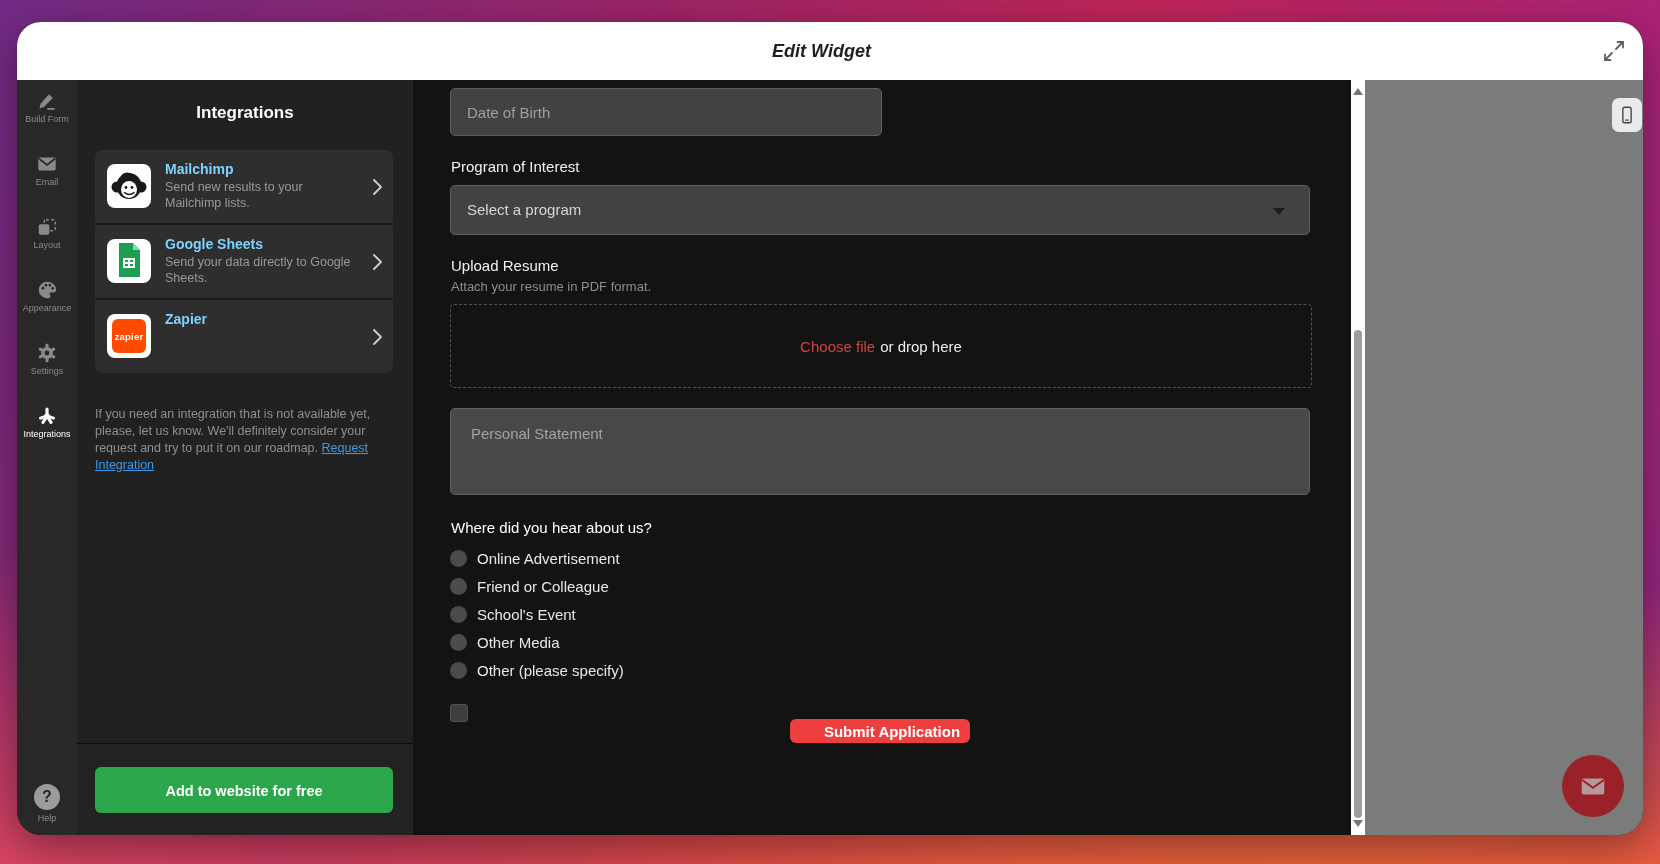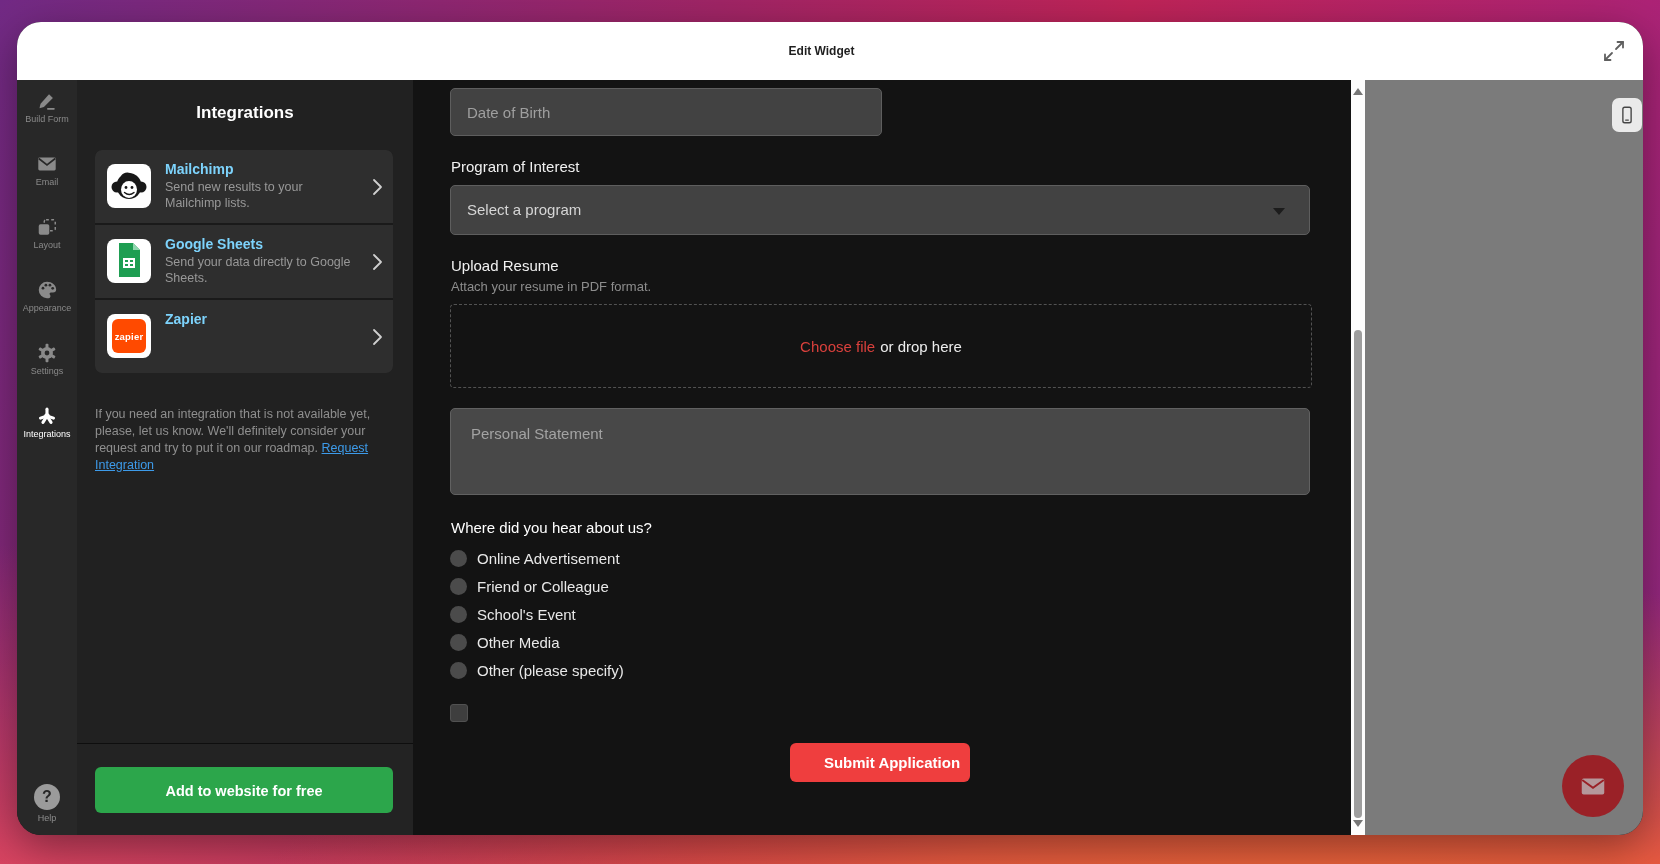--- a/index.html
+++ b/index.html
@@ -9,21 +9,21 @@
       radial-gradient(120% 95% at 78% 118%, #f0762d 0%, #e85a40 26%, rgba(232,84,63,0) 55%),
       radial-gradient(140% 100% at 0% 105%, #e3485e 0%, rgba(227,72,94,0) 42%),
       linear-gradient(115deg, #722a85 0%, #a12566 35%, #c02458 55%, #ad2376 80%, #8d2a84 100%);
   }
   .abs{position:absolute;}
   .card{position:absolute;left:17px;top:22px;width:1626px;height:813px;border-radius:24px;
     overflow:hidden;background:#141414;box-shadow:0 12px 44px rgba(0,0,0,.4);}
   
   .header{position:absolute;left:0;top:0;right:0;height:58px;background:#ffffff;}
   .header .title{position:absolute;left:0;right:17px;top:0;height:58px;line-height:58px;text-align:center;
-    font-size:12px;font-weight:700;color:#1f1f1f;}
+    font-size:18px;font-weight:700;color:#1f1f1f;font-style:italic;}
   .expand-btn{position:absolute;right:16px;top:16px;width:26px;height:26px;cursor:pointer;}
   
   .body{position:absolute;left:0;top:58px;right:0;bottom:0;}
   .sidebar{position:absolute;left:0;top:0;bottom:0;width:60px;background:#282828;}
   .nav{position:absolute;left:0;top:3px;width:60px;}
   .nav-item{height:56px;text-align:center;color:#8a8a8a;cursor:pointer;}
   .nav-item .ic{display:block;margin:7px auto 2px;width:22px;height:22px;}
   .nav-item .lbl{display:block;font-size:9px;line-height:10px;}
   .nav-item.active{color:#ffffff;}
   .help{position:absolute;left:0;right:0;bottom:12px;text-align:center;color:#9a9a9a;cursor:pointer;}
@@ -293,21 +293,21 @@
           <div class="opt-row">
             <span class="radio"></span>
             <span class="opt-lbl">Other (please specify)</span>
           </div>
         </div>
 
         <div class="terms abs" style="left:37px;top:621px;height:24px;">
           <span class="checkbox"></span>
         </div>
 
-        <button class="submit" style="left:377px;top:663px;width:180px;height:39px;padding-left:30px;">Submit Application</button>
+        <button class="submit" style="left:377px;top:639px;width:180px;height:24px;padding-left:30px;">Submit Application</button>
       </div>
 
       <div class="scrollbar">
         <span class="sb-up"></span>
         <span class="sb-thumb"></span>
         <span class="sb-down"></span>
       </div>
 
       <div class="preview">
         <div class="phone-btn">

